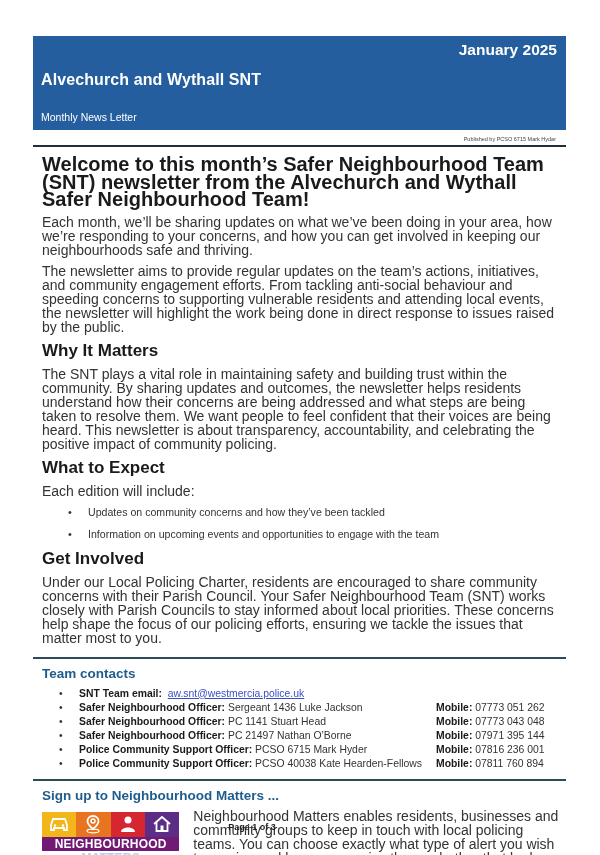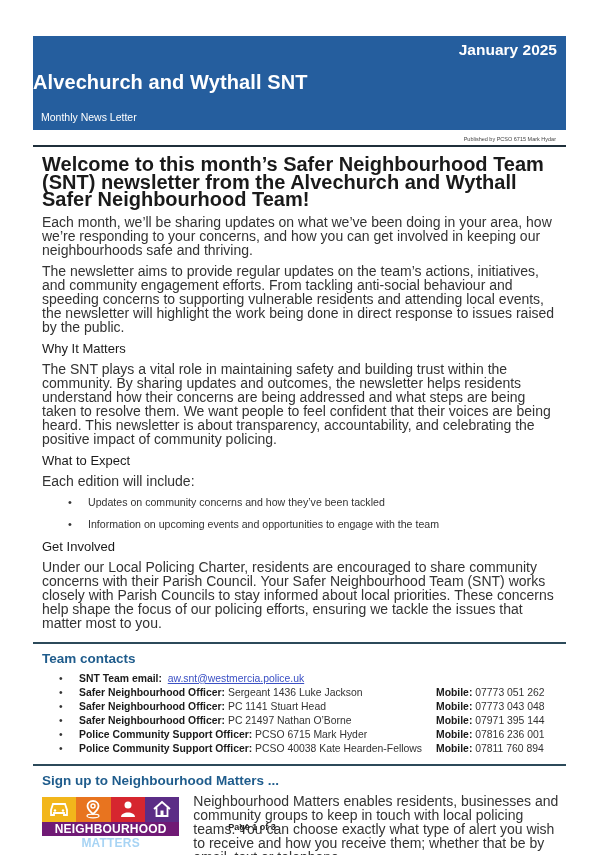--- a/index.html
+++ b/index.html
@@ -1,28 +1,28 @@
 <!DOCTYPE html>
 <html><head>
 <meta charset="utf-8">
 <style>
   html, body { margin: 0; padding: 0; background: #ffffff; }
   body { width: 600px; height: 855px; position: relative; overflow: hidden;
          font-family: "Liberation Sans", sans-serif; color: #2a2a2a; }
   .page { position: absolute; left: 33px; top: 36px; width: 533px; }
   .masthead { background: #255e9e; height: 94px; position: relative; color: #fff; }
   .masthead .month { position: absolute; right: 9px; top: 5px; font-weight: bold; font-size: 15.5px; }
-  .masthead .title { position: absolute; left: 0; top: 35px; font-weight: bold; font-size: 20px; letter-spacing: 0.1px; }
+  .masthead .title { position: absolute; left: 8px; top: 35px; font-weight: bold; font-size: 16px; letter-spacing: 0.1px; }
   .masthead .sub { position: absolute; left: 8px; top: 75px; font-size: 10.5px; }
   .published { text-align: right; font-size: 5.5px; color: #444; margin-top: 6px; padding-right: 10px; height: 8px; }
   .rule-dark { height: 2px; background: #1f2f3a; margin-top: 1px; }
   .content { padding: 0 6px 0 9px; }
   h1.intro { font-size: 20px; font-weight: bold; color: #1a1a1a; margin: 9px 0 6px 0; line-height: 17.5px; }
   p { font-size: 14px; line-height: 14px; margin: 0 0 7px 0; color: #333; }
-  h2 { font-size: 13px; font-weight: normal; color: #1a1a1a; margin: 6px 0 6px 0; }
+  h2 { font-size: 17px; font-weight: bold; color: #1a1a1a; margin: 6px 0 6px 0; }
   ul.exp { list-style: none; margin: 0 0 6px 0; padding: 0 0 0 26px; }
   ul.exp li { font-size: 10.6px; line-height: 14px; margin: 0 0 8px 0; position: relative; padding-left: 20px; color: #333; }
   ul.exp li::before { content: "•"; position: absolute; left: 0; top: 0; font-size: 11px; }
   .rule-teal { height: 2px; background: #2c4a5a; margin: 4px 0 0 0; }
   h3.blue { color: #1f5c8c; font-size: 13.5px; font-weight: bold; margin: 7px 0 6px 9px; }
   .contacts { margin: 0; padding: 0 0 0 26px; list-style: none; }
   .contacts li { font-size: 10.4px; line-height: 14px; position: relative; padding-left: 20px; color: #333; display: flex; }
   .contacts li::before { content: "•"; position: absolute; left: 0; top: 0; }
   .contacts .left { width: 357px; white-space: nowrap; }
   .contacts b { color: #1a1a1a; }

